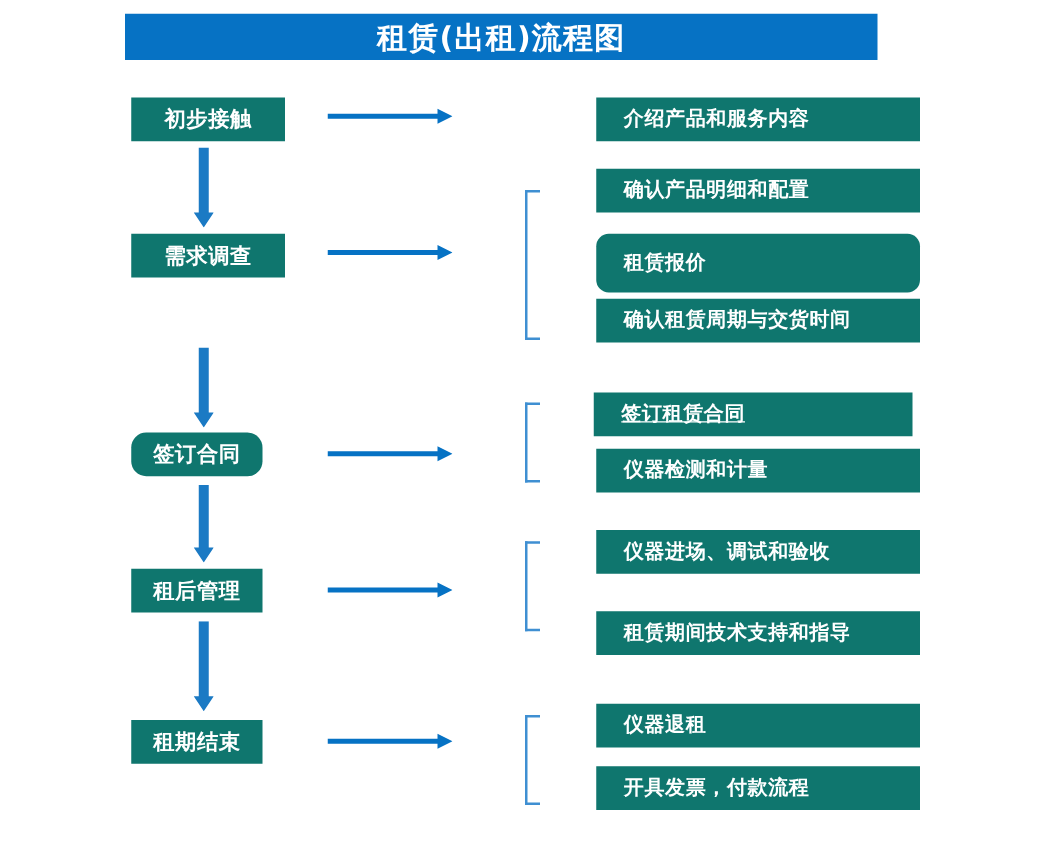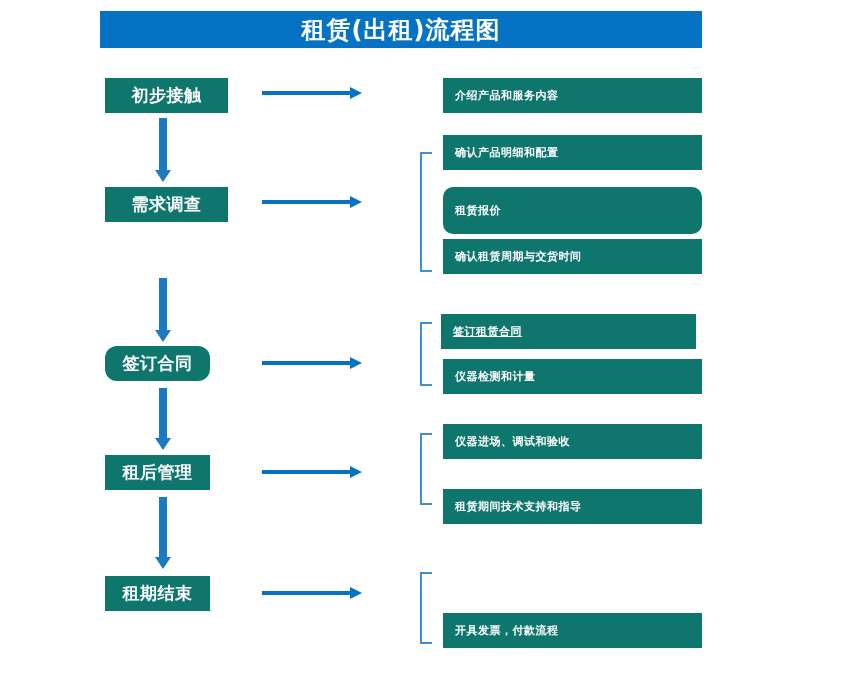--- a/index.html
+++ b/index.html
@@ -44,22 +44,23 @@
     font-size: 24px;
     font-weight: bold;
     letter-spacing: 1px;
   }
   .left-box {
     justify-content: center;
     font-size: 17px;
   }
   .right-box {
     justify-content: flex-start;
-    padding-left: 12px;
-    font-size: 11px;
+    padding-left: 22px;
+    font-size: 16px;
+    margin-left: 34px;
   }
   .h-arrow {
     position: absolute;
     height: 16px;
   }
   .v-arrow {
     position: absolute;
     width: 16px;
   }
   .bracket {
@@ -136,15 +137,16 @@
   </svg>
 
   <div class="box left-box" style="left:105px; top:576px; width:105px; height:35px;">租期结束</div>
 
   <svg class="h-arrow" style="left:262px; top:585px; width:100px; height:16px;" viewBox="0 0 100 16">
     <path d="M0 6 H88 V2 L100 8 L88 14 V10 H0 Z" fill="#0672C4"></path>
   </svg>
 
   <div class="bracket" style="left:420px; top:572px; height:72px;"></div>
 
+  <div class="box right-box" style="left:443px; top:563px; width:259px; height:35px;">仪器退租</div>
   <div class="box right-box" style="left:443px; top:613px; width:259px; height:35px;font-family:Liberation Mono, monospace;">开具发票，付款流程</div>
 
 </div>
 
 </body></html>

